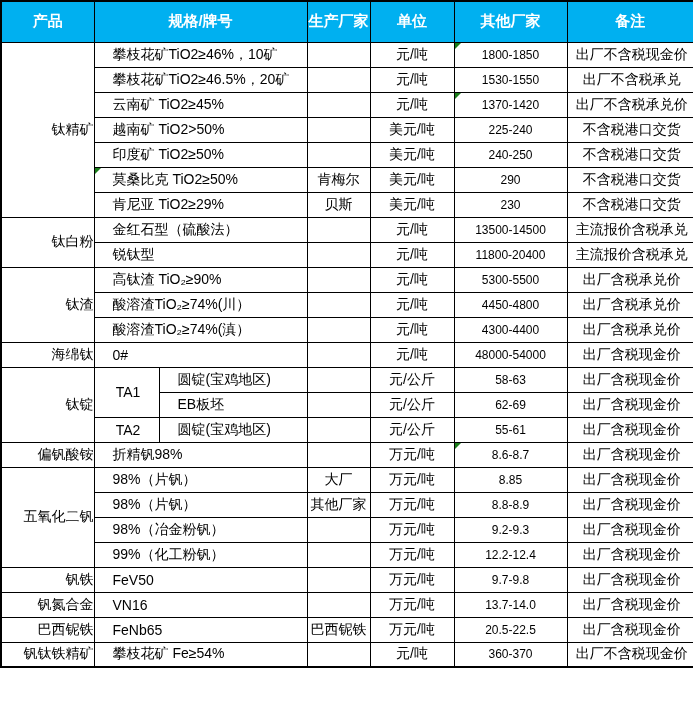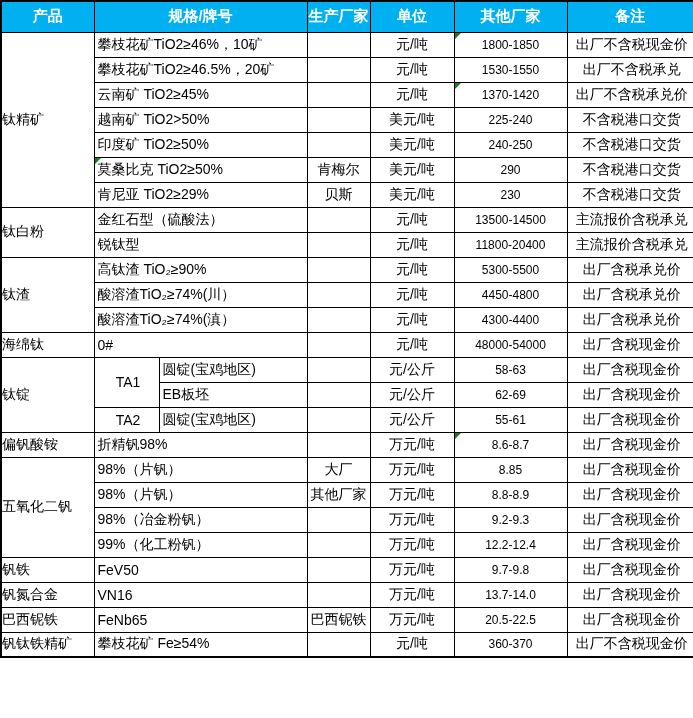--- a/index.html
+++ b/index.html
@@ -4,26 +4,26 @@
 <style>
   html,body{margin:0;padding:0;background:#fff;}
   body{width:693px;height:718px;overflow:hidden;
        font-family:"Liberation Sans","DejaVu Sans",sans-serif;color:#000;}
   table{border-collapse:collapse;table-layout:fixed;width:692px;
         border:2px solid #000;}
   col.c1{width:93px}col.c2{width:65px}col.c3{width:148px}
   col.c4{width:63px}col.c5{width:84px}col.c6{width:113px}col.c7{width:127px}
   th,td{border:1px solid #000;overflow:hidden;white-space:nowrap;
         vertical-align:middle;padding:0;font-size:14px;position:relative;}
-  thead tr{height:31px;}
+  thead tr{height:41px;}
   tbody tr{height:25px;}
   th{background:var(--header-bg,#00B0F0);color:var(--header-text,#fff);
      font-weight:bold;font-size:15px;text-align:center;}
-  td.c-product{text-align:left;font-size:14px;}
-  td.c-spec,td.c-spec-b{text-align:left;padding-left:3px;}
+  td.c-product{text-align:right;font-size:14px;}
+  td.c-spec,td.c-spec-b{text-align:left;padding-left:18px;}
   td.c-spec-a{text-align:center;padding-left:3px;}
   td.c-maker,td.c-unit,td.c-price{text-align:center;}
   td.c-price{font-size:12px;}
   td.c-note{text-align:center;padding-left:3px;}
   .flag{position:absolute;top:0;left:0;width:0;height:0;
         border-top:6px solid var(--flag-green,#1a7d1a);
         border-right:6px solid transparent;pointer-events:none;}
 </style>
 </head>
 <body>

